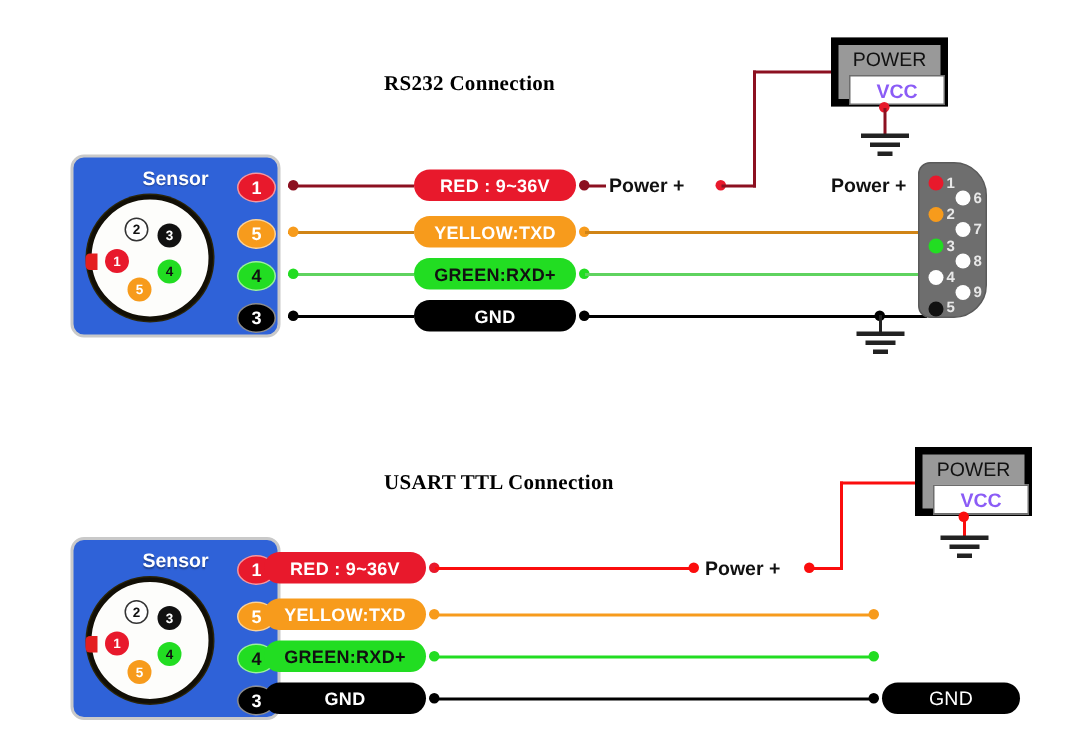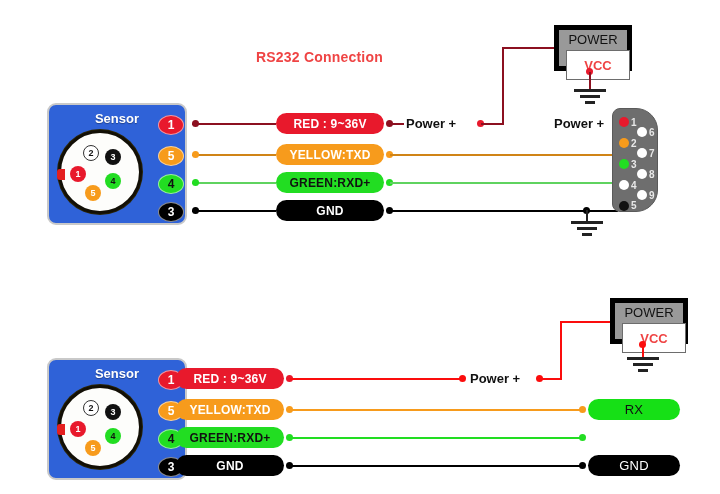--- a/index.html
+++ b/index.html
@@ -14,23 +14,24 @@
     height: 494px;
     background: #ffffff;
     overflow: hidden;
   }
   .abs { position: absolute; }
 
   
   .section-title {
     font-size: 14px;
     font-weight: bold;
-    color: #ef4444;
+    color: #000000;
     letter-spacing: 0.2px;
     white-space: nowrap;
+    font-family: Liberation Serif, serif;
   }
 
   
   .sensor-box {
     width: 140px; height: 122px;
     background: #2f62d8;
     border: 2px solid #c9c9c9;
     border-radius: 9px;
   }
   .sensor-title {
@@ -109,25 +110,25 @@
     position: absolute;
     top: 2px; left: 0; width: 100%;
     text-align: center;
     font-size: 13px;
     color: #111111;
     font-weight: normal;
   }
   .vcc-box {
     position: absolute;
     left: 7px; top: 20px;
-    width: 64px; height: 30px;
+    width: 64px; height: 20px;
     background: #ffffff;
     border: 1px solid #6d6d6d;
     display: flex; align-items: center; justify-content: center;
-    color: #ef4444;
+    color: #8b5cf6;
     font-size: 13px;
     font-weight: bold;
   }
 
   
   .gnd-sym { position: absolute; }
   .gnd-sym i {
     position: absolute;
     display: block;
     background: #222222;
@@ -255,20 +256,21 @@
     <div class="db9-pin" style="left:24px; top:18px; background:#ffffff;"></div>
     <div class="db9-num" style="left:36px; top:19px;">6</div>
     <div class="db9-pin" style="left:24px; top:39px; background:#ffffff;"></div>
     <div class="db9-num" style="left:36px; top:40px;">7</div>
     <div class="db9-pin" style="left:24px; top:60px; background:#ffffff;"></div>
     <div class="db9-num" style="left:36px; top:61px;">8</div>
     <div class="db9-pin" style="left:24px; top:81px; background:#ffffff;"></div>
     <div class="db9-num" style="left:36px; top:82px;">9</div>
   </div>
 
+  <div class="section-title abs" style="left:256px; top:315px;">USART TTL Connection</div>
 
   <div class="sensor-box abs" style="left:47px; top:358px;">
     <div class="sensor-title">Sensor</div>
     <div class="conn-circle">
       <div class="cpin-nub"></div>
       <div class="cpin" style="left:22px; top:12px; width:16px; height:16px; background:#ffffff; color:#111111; border:1px solid #333;">2</div>
       <div class="cpin" style="left:44px; top:16px; width:16px; height:16px; background:#111111; color:#ffffff;">3</div>
       <div class="cpin" style="left:9px; top:33px; width:16px; height:16px; background:#e8192c; color:#ffffff;">1</div>
       <div class="cpin" style="left:44px; top:40px; width:16px; height:16px; background:#22dd22; color:#111111;">4</div>
       <div class="cpin" style="left:24px; top:52px; width:16px; height:16px; background:#f79b1c; color:#ffffff;">5</div>
@@ -319,16 +321,15 @@
     <div class="vcc-box">VCC</div>
   </div>
   <div class="dot" style="left:639px; top:341px; background:#fb0d0d;"></div>
   <div class="wire-v" style="left:642px; top:344px; height:14px; background:#fb0d0d;"></div>
   <div class="gnd-sym" style="left:627px; top:357px; width:32px; height:16px;">
     <i style="top:0; width:32px;"></i>
     <i style="top:6px; width:20px;"></i>
     <i style="top:12px; width:10px;"></i>
   </div>
 
-  <div class="pill" style="left:588px; top:399px; width:92px; background:#16e016; color:#111111; font-weight:normal; font-size:13px;">RX</div>
   <div class="pill" style="left:588px; top:455px; width:92px; background:#000000; color:#ffffff; font-weight:normal; font-size:13px;">GND</div>
 
 </div>
 
 </body></html>

